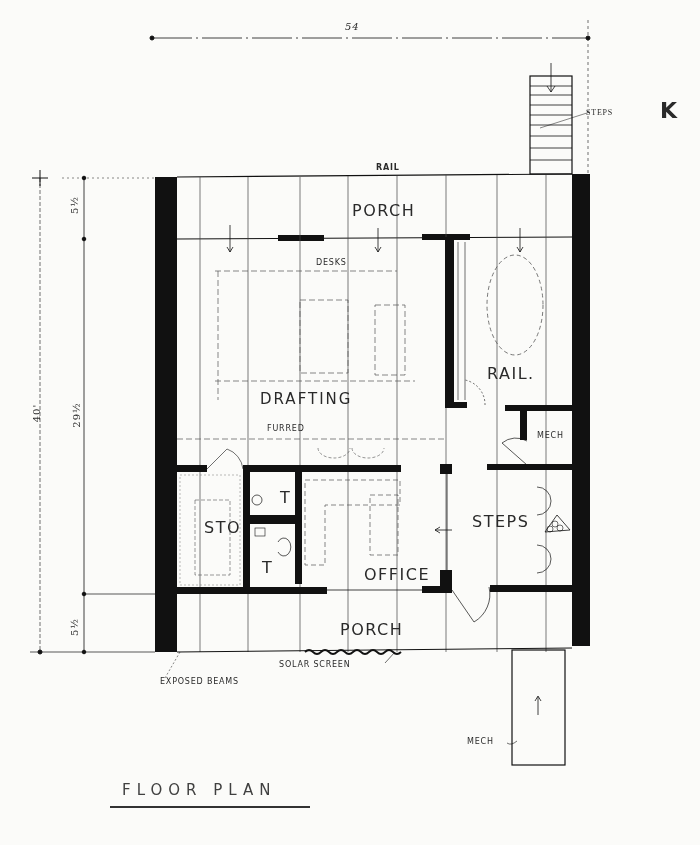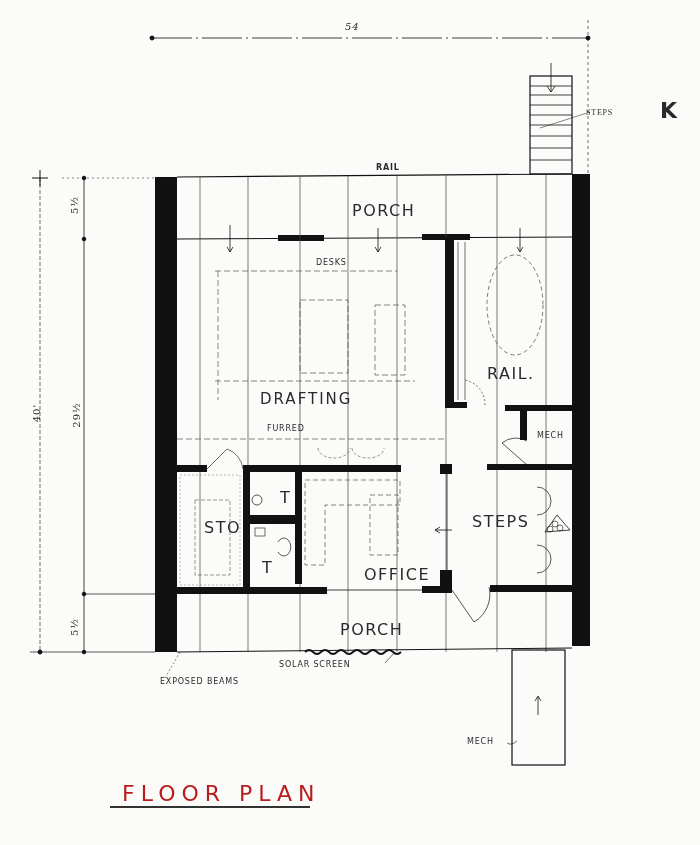--- a/index.html
+++ b/index.html
@@ -6,21 +6,21 @@
   body { width: 700px; height: 845px; position: relative; overflow: hidden;
          font-family: "DejaVu Sans", sans-serif; color: #1a1a1a; }
   #plan { position: absolute; left: 0; top: 0; width: 700px; height: 845px; }
   .lbl { position: absolute; font-family: "DejaVu Sans", sans-serif; color: #2a2a2a;
          letter-spacing: 1px; white-space: nowrap; line-height: 1; }
   .room { font-size: 16px; letter-spacing: 1.5px; }
   .room-lg { font-size: 15px; letter-spacing: 2px; }
   .note { font-size: 8px; letter-spacing: 0.8px; }
   .dim { font-size: 10px; font-family: "DejaVu Serif", serif; }
   .rot { transform: rotate(-90deg); transform-origin: center center; }
-  .title { font-size: 22px; letter-spacing: 6px; font-weight: normal; color: #b91c1c; }
+  .title { font-size: 15px; letter-spacing: 6px; font-weight: normal; color: #404040; }
   .title-underline { position: absolute; left: 110px; top: 806px; width: 200px; height: 1.5px; background: #333; }
   .north { font-size: 22px; font-weight: bold; }
 </style>
 </head>
 <body>
 
 <svg id="plan" viewBox="0 0 700 845" xmlns="http://www.w3.org/2000/svg">
   <g stroke="#111" fill="none">
 
     <g>

